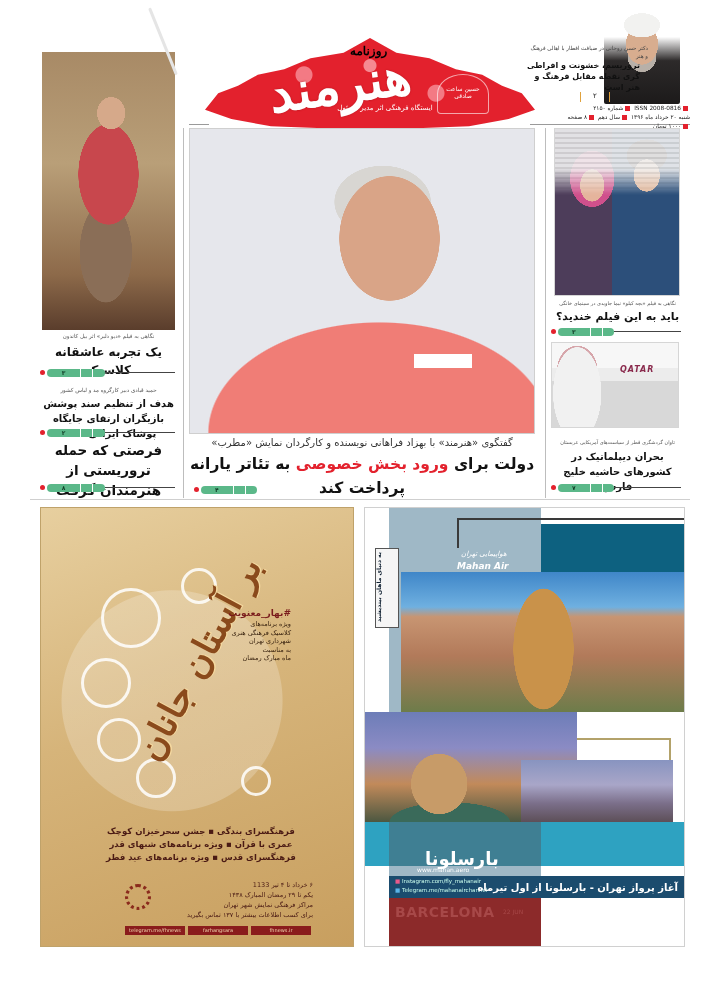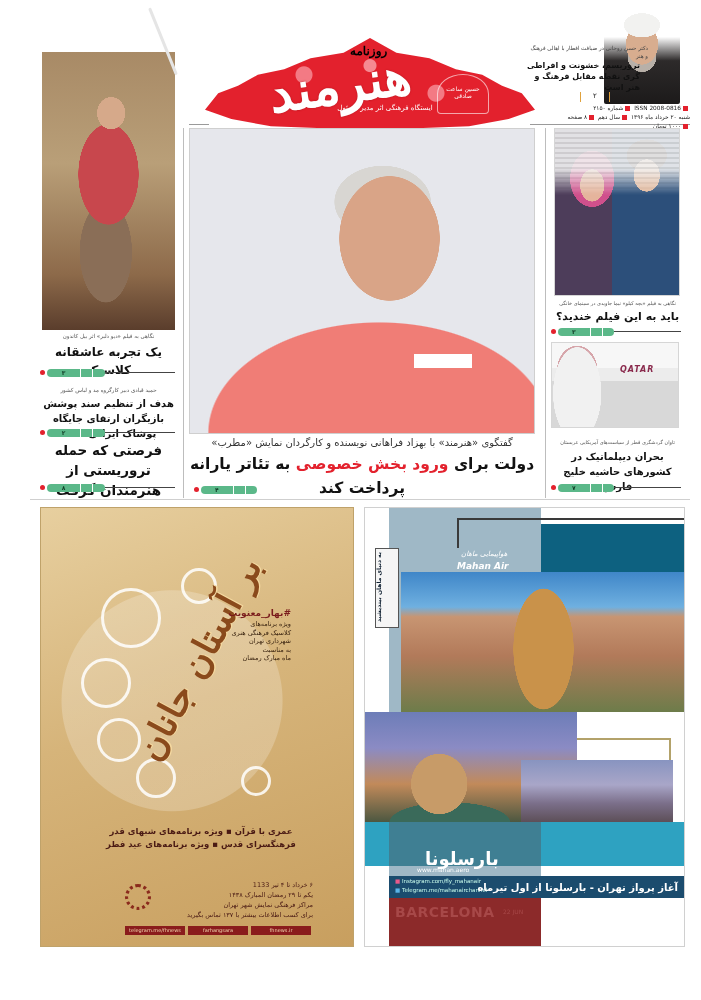--- a/index.html
+++ b/index.html
@@ -339,20 +339,21 @@
   <div class="ad-left-title">بر آستان جانان</div>
   <div class="ad-left-hash">#بهار_معنویت</div>
   <div class="ad-left-sub">
     <div>ویژه برنامه‌های</div>
     <div>کلاسیک فرهنگی هنری</div>
     <div>شهرداری تهران</div>
     <div>به مناسبت</div>
     <div>ماه مبارک رمضان</div>
   </div>
   <div class="ad-left-list">
+    <div>فرهنگسرای بندگی ▪ جشن سحرخیزان کوچک</div>
     <div>عمری با قرآن ▪ ویژه برنامه‌های شبهای قدر</div>
     <div>فرهنگسرای قدس ▪ ویژه برنامه‌های عید فطر</div>
   </div>
   <div class="ad-left-dates">
     <div>۶ خرداد تا ۴ تیر 1133</div>
     <div>یکم تا ۲۹ رمضان المبارک ۱۴۳۸</div>
     <div>مراکز فرهنگی نمایش شهر تهران</div>
     <div>برای کسب اطلاعات بیشتر با ۱۳۷ تماس بگیرید</div>
   </div>
   <div class="ad-left-logo"></div>
@@ -361,21 +362,21 @@
     <div>farhangsara</div>
     <div>fhnews.ir</div>
   </div>
 </div>
 
 <div class="abs ad-right">
   <div class="ar-panel-grey"></div>
   <div class="ar-panel-teal"></div>
   <div class="ar-line-h"></div>
   <div class="ar-line-v"></div>
-  <div class="ar-logo-fa">هواپیمایی ماهان</div>
+  <div class="ar-logo-fa">هواپیمایی تهران</div>
   <div class="ar-logo-en">Mahan Air</div>
   <div class="ar-photo-1"></div>
   <div class="ar-vert-box"></div>
   <div class="ar-vert-text">به دنیای ماهان بیندیشید</div>
   <div class="ar-photo-2"></div>
   <div class="ar-frame"></div>
   <div class="ar-photo-3"></div>
   <div class="ar-band-blue"></div>
   <div class="ar-band-mid"></div>
   <div class="ar-city">بارسلونا</div>

